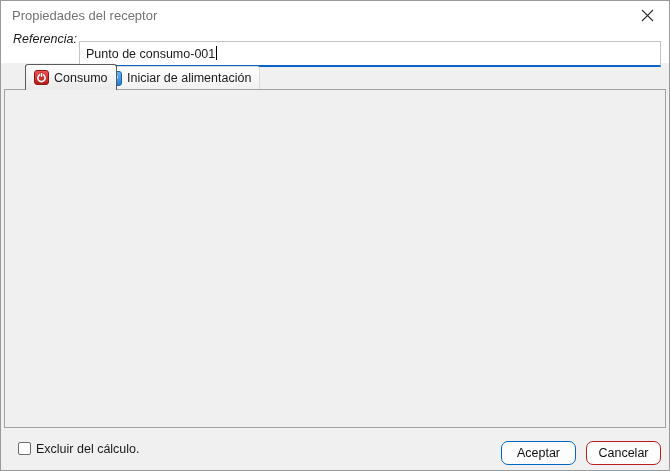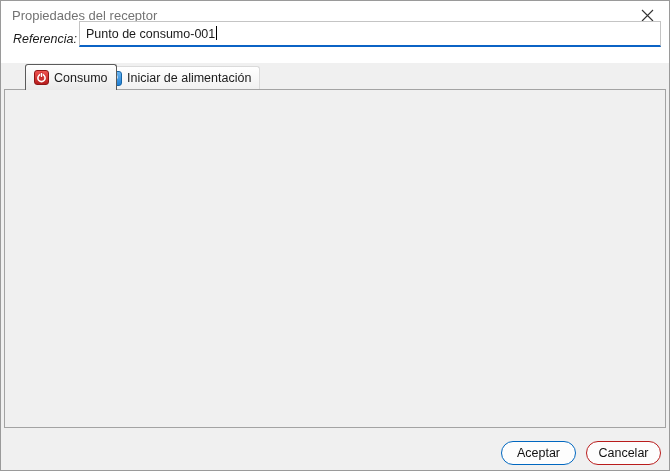--- a/index.html
+++ b/index.html
@@ -8,21 +8,21 @@
   .dialog { position:relative; width:670px; height:471px; background:#f0f0f0; border:1px solid #9a9a9a; overflow:hidden; }
 
   
   .titlebar { position:absolute; left:0; top:0; width:100%; height:62px; background:#ffffff; }
   .title { position:absolute; left:11px; top:7px; font-size:13px; color:#737373; }
   .close-btn { position:absolute; left:632px; top:2px; width:28px; height:24px; background:none; border:none; cursor:pointer; display:flex; align-items:center; justify-content:center; }
   .close-btn svg { display:block; }
 
   
   .ref-label { position:absolute; left:12px; top:31px;font-style:italic; }
-  .ref-input { position:absolute; left:78px; top:20px; width:582px; height:26px; background:#ffffff;
+  .ref-input { position:absolute; left:78px; top:40px; width:582px; height:26px; background:#ffffff;
                border:1px solid #c4c4c4; border-bottom:2px solid #0b63c5; padding:4px 6px 0 6px; font-size:12.5px; }
   .caret { display:inline-block; width:1px; height:14px; background:#000; vertical-align:-2px; margin-left:1px; }
 
   
   .tab { position:absolute; display:flex; align-items:center; gap:5px; padding:0 8px; height:25px;
          border-radius:3px 3px 0 0; font-size:12.5px; cursor:pointer; }
   .tab-active { left:24px; top:63px; height:26px; background:linear-gradient(#fefefe,#eaeaea);
                 border:1px solid #5a5a5a; border-bottom:none; z-index:3; }
   .tab-inactive { left:97px; top:65px; height:23px; background:linear-gradient(#ffffff,#f1f1f1);
                   border:1px solid #dadada; border-bottom:none; z-index:0; }
@@ -59,21 +59,21 @@
   .preview { position:absolute; left:370px; top:105px; width:277px; height:263px;
              background:#f7f5e9; border:1px solid #b9b7aa; }
 
   
   .cbrow { position:absolute; display:flex; align-items:flex-start; gap:5px; }
   .cb { width:13px; height:13px; background:#ffffff; border:1px solid #6e6e6e; border-radius:2px; flex:0 0 auto; cursor:pointer; }
   .cbrow span { margin-top:0px; white-space:nowrap; }
   .cb1 { left:17px; top:333px; }
 
   
-  .btn { position:absolute; top:440px; width:75px; height:24px; background:#fdfdfd; border-radius:12px;
+  .btn { position:absolute; top:440px; width:75px; height:24px; background:#fdfdfd; border-radius:7px;
          font-family:"Liberation Sans", sans-serif; font-size:12.5px; color:#111; cursor:pointer; }
   .btn-accept { left:500px; border:1px solid #0067c0; }
   .btn-cancel { left:585px; border:1px solid #b91c1c; }
 </style>
 </head>
 <body>
 
 <div class="dialog">
 
   <div class="titlebar"></div>
@@ -161,16 +161,20 @@
 
   <div class="cbrow" style="left:17px;top:364px;">
     <span class="cb"></span>
     <span>Iniciar una nueva secuencia de enlace desde la caja de conexión.</span>
   </div>
   <div class="cbrow" style="left:17px;top:391px;">
     <span class="cb"></span>
     <span>Iniciar una nueva secuencia de enlace desde el mecanismo.</span>
   </div>
 
+  <div class="cbrow" style="left:17px;top:441px;">
+    <span class="cb"></span>
+    <span>Excluir del cálculo.</span>
+  </div>
   <button class="btn btn-accept">Aceptar</button>
   <button class="btn btn-cancel">Cancelar</button>
 
 </div>
 
 </body></html>

